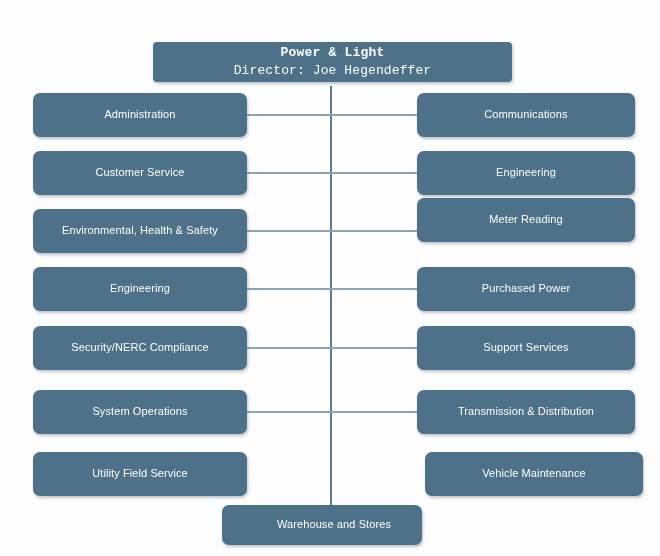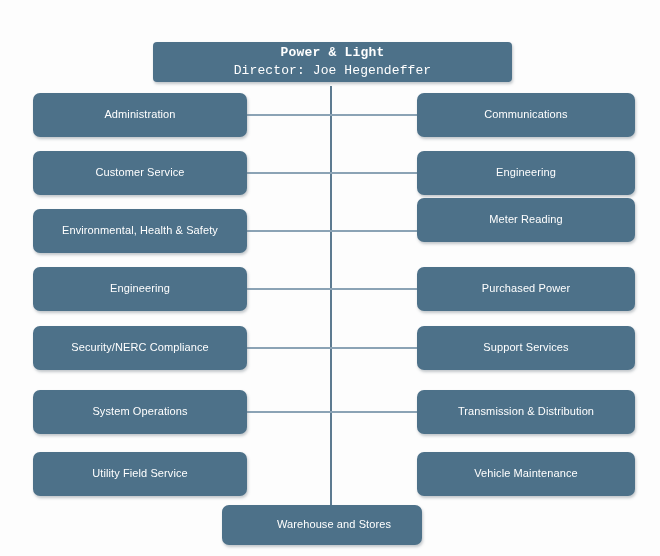--- a/index.html
+++ b/index.html
@@ -153,21 +153,21 @@
   <div class="node left" style="top:390px;">
     <span class="label">System Operations</span>
   </div>
   <div class="node right" style="top:390px;">
     <span class="label">Transmission &amp; Distribution</span>
   </div>
 
   <div class="node left" style="top:452px;">
     <span class="label">Utility Field Service</span>
   </div>
-  <div class="node right" style="top:452px;">
+  <div class="node right" style="top:452px;margin-left:8px;">
     <span class="label">Vehicle Maintenance</span>
   </div>
 
   <div class="node" id="bottom-node">
     <span class="label">Warehouse and Stores</span>
   </div>
 
 </div>
 
 </body></html>

